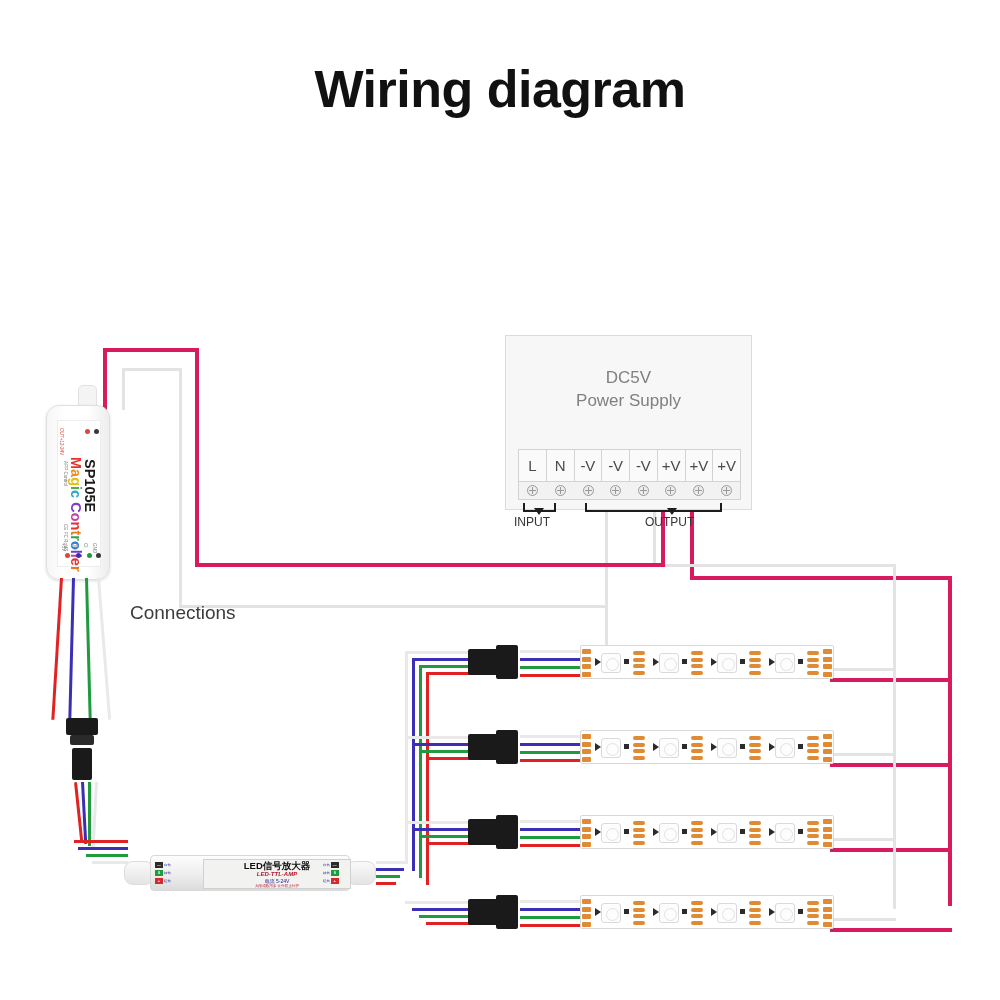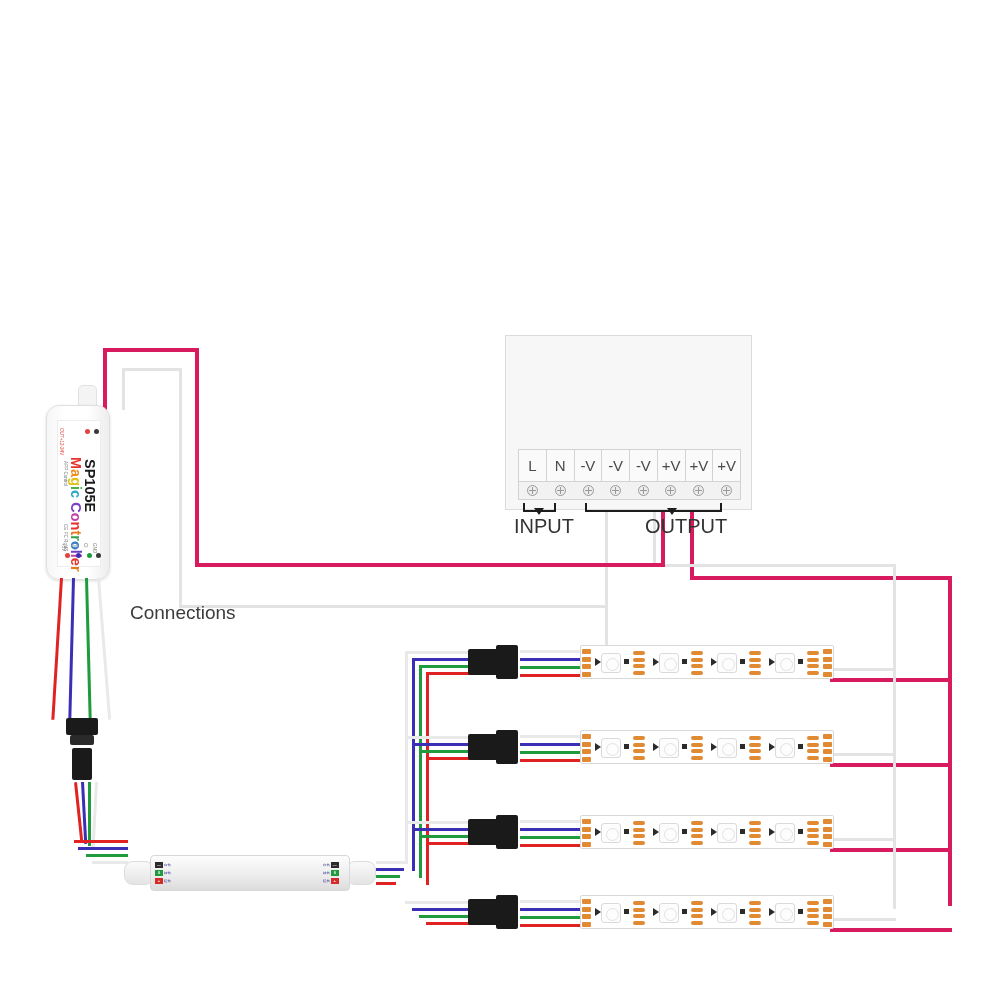--- a/index.html
+++ b/index.html
@@ -60,21 +60,21 @@
     border:1px solid #9a9a9a; background:#ededed; position:relative; display:block;
   }
   .screw i::before, .screw i::after {
     content:""; position:absolute; background:#9a9a9a;
   }
   .screw i::before { left:1px; right:1px; top:4px; height:1px; }
   .screw i::after  { top:1px; bottom:1px; left:4px; width:1px; }
 
   .brack { position:absolute; height:9px; border:2px solid #1d1d1d; border-top:none; }
   .brack-tick { position:absolute; width:0;height:0;border-left:5px solid transparent;border-right:5px solid transparent;border-top:7px solid #1d1d1d; }
-  .io-label { position:absolute; font-size:20px; color:#333; }
+  .io-label { position:absolute; font-size:12px; color:#333; }
 
   
   .ctrl-body {
     position:absolute; left:46px; top:405px; width:64px; height:175px;
     background:linear-gradient(90deg,#f6f6f6 0%,#ffffff 30%,#ffffff 65%,#ededed 100%);
     border-radius:13px; border:1px solid #e0e0e0;
     box-shadow:0 1px 3px rgba(0,0,0,.15);
   }
   .ctrl-tab {
     position:absolute; left:78px; top:385px; width:19px; height:24px;
@@ -156,20 +156,21 @@
   .cap-col { position:absolute; left:40px; top:4px; width:12px; height:26px; display:flex; flex-direction:column; justify-content:space-around; }
   .cap-col u { display:block; width:12px; height:4px; background:#e08a33; border-radius:2px; text-decoration:none; }
   .arrow { position:absolute; left:2px; top:12px; width:0;height:0;
     border-top:4px solid transparent; border-bottom:4px solid transparent; border-left:6px solid #2b2b2b; }
 </style>
 </head>
 <body>
 
 <div id="stage">
 
+  <div class="title">Wiring diagram</div>
 
   <div class="w red" style="left:690px; top:505px; width:4px; height:75px;"></div>
   <div class="w red" style="left:690px; top:576px; width:262px; height:4px;"></div>
   <div class="w red" style="left:948px; top:576px; width:4px; height:330px;"></div>
 
   <div class="w red" style="left:830px; top:678px; width:122px; height:4px;"></div>
   <div class="w red" style="left:830px; top:763px; width:122px; height:4px;"></div>
   <div class="w red" style="left:830px; top:848px; width:122px; height:4px;"></div>
   <div class="w red" style="left:830px; top:928px; width:122px; height:4px;"></div>
 
@@ -187,20 +188,21 @@
   <div class="w red" style="left:195px; top:348px; width:4px; height:218px;"></div>
   <div class="w red" style="left:195px; top:563px; width:470px; height:4px;"></div>
   <div class="w red" style="left:661px; top:505px; width:4px; height:62px;"></div>
 
   <div class="w gray" style="left:122px; top:368px; width:3px; height:42px;"></div>
   <div class="w gray" style="left:122px; top:368px; width:60px; height:3px;"></div>
   <div class="w gray" style="left:179px; top:368px; width:3px; height:240px;"></div>
   <div class="w gray" style="left:179px; top:605px; width:428px; height:3px;"></div>
 
   <div class="psu">
+    <div class="psu-title"><span>DC5V</span><br><span>Power Supply</span></div>
 
     <div class="term-row">
       <div class="term">L</div>
       <div class="term">N</div>
       <div class="term">-V</div>
       <div class="term">-V</div>
       <div class="term">-V</div>
       <div class="term">+V</div>
       <div class="term">+V</div>
       <div class="term">+V</div>
@@ -304,20 +306,27 @@
         <div class="pad">
             <b style="background:#1f9b3e;">0</b>
             <s>绿色</s>
           </div>
         <div class="pad">
             <b style="background:#d42a2a;">+</b>
             <s>红色</s>
           </div>
       </div>
 
+      <div class="amp-label">
+        <div class="amp-l1">LED信号放大器</div>
+        <div class="amp-l2">LED-TTL-AMP</div>
+        <div class="amp-l3">电流 5-24V</div>
+        <div class="amp-l4">大限成数用多 使外防止特护</div>
+        <div class="amp-l4">信号放大器功能,自动调节,工作正常</div>
+      </div>
 
       <div class="amp-pads" style="right:4px;">
         <div class="pad">
             <s>白色</s>
             <b style="background:#2b2b2b;">—</b>
           </div>
         <div class="pad">
             <s>绿色</s>
             <b style="background:#1f9b3e;">0</b>
           </div>

